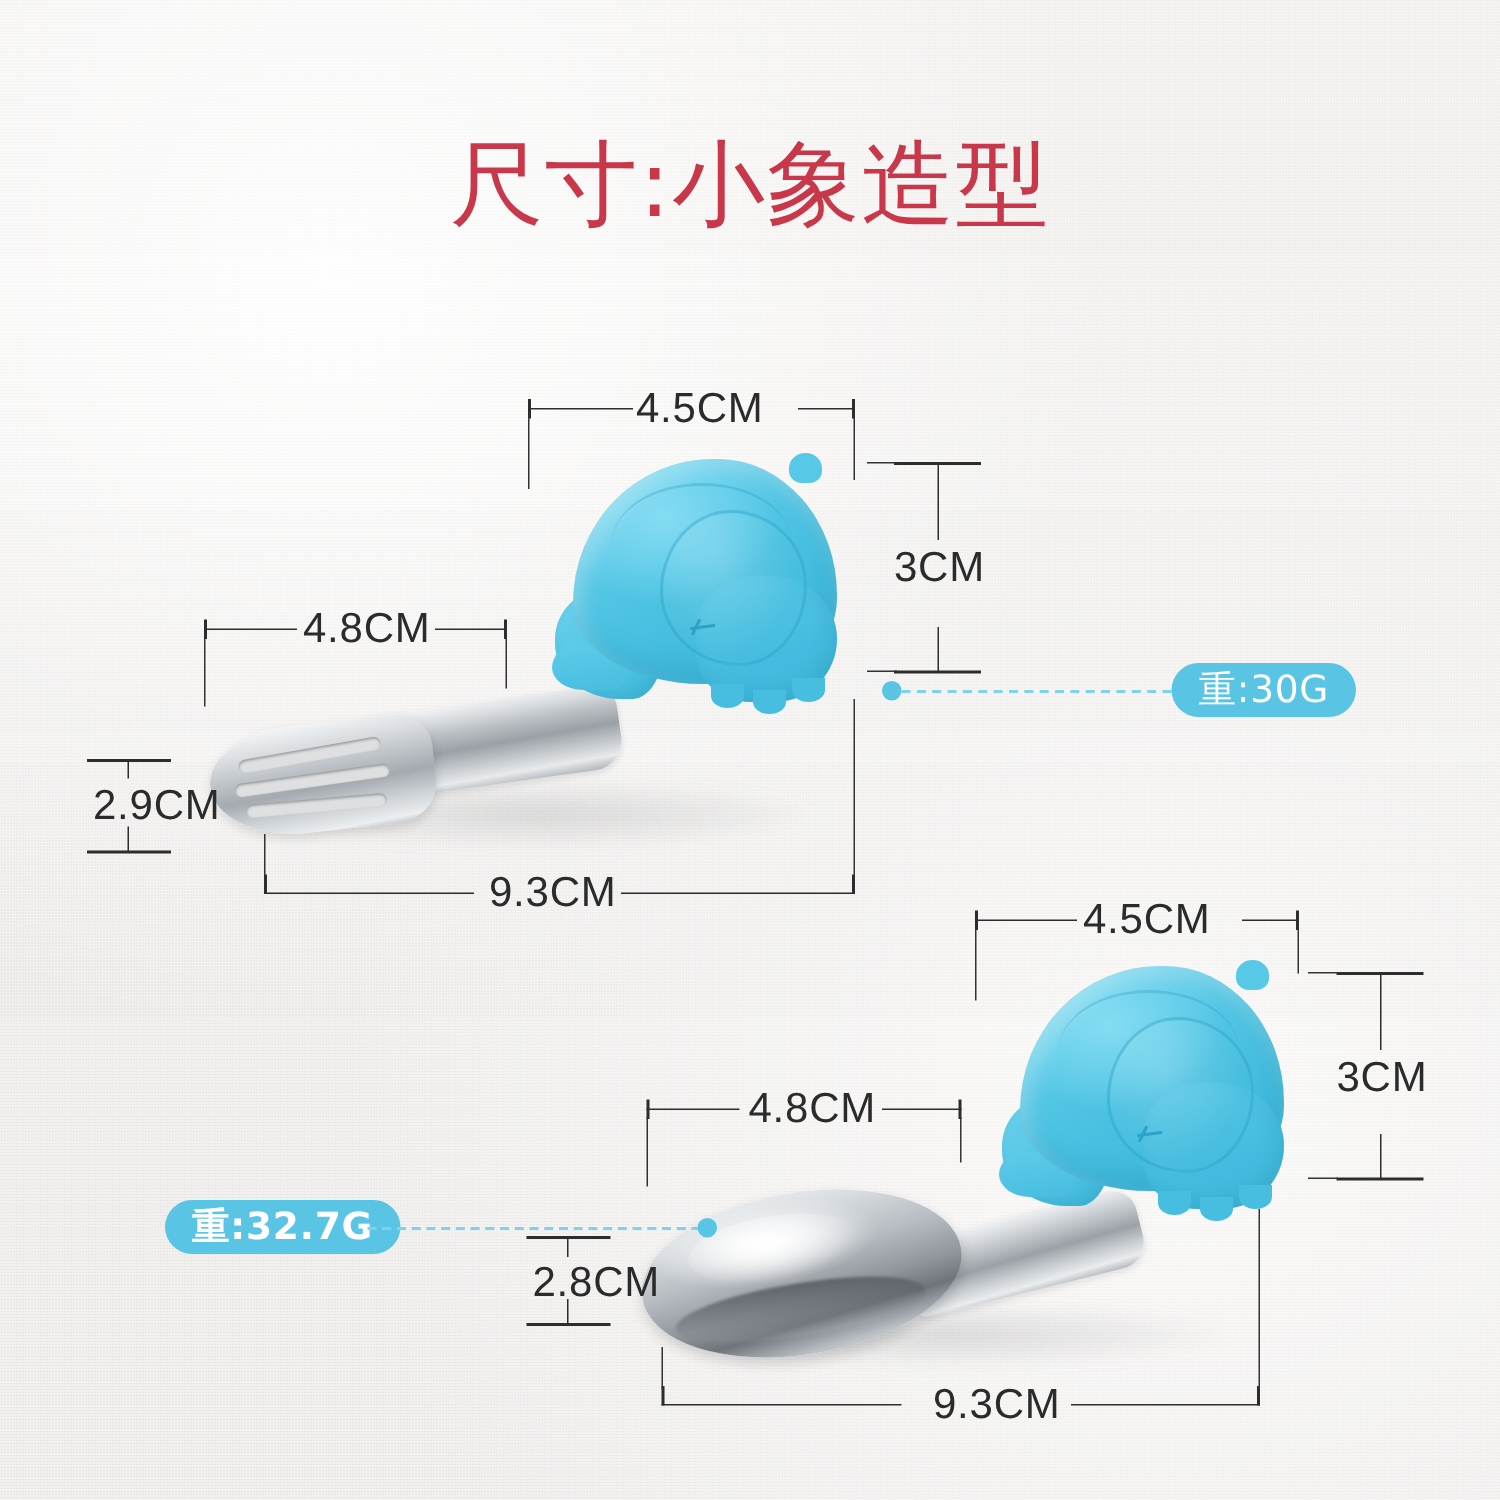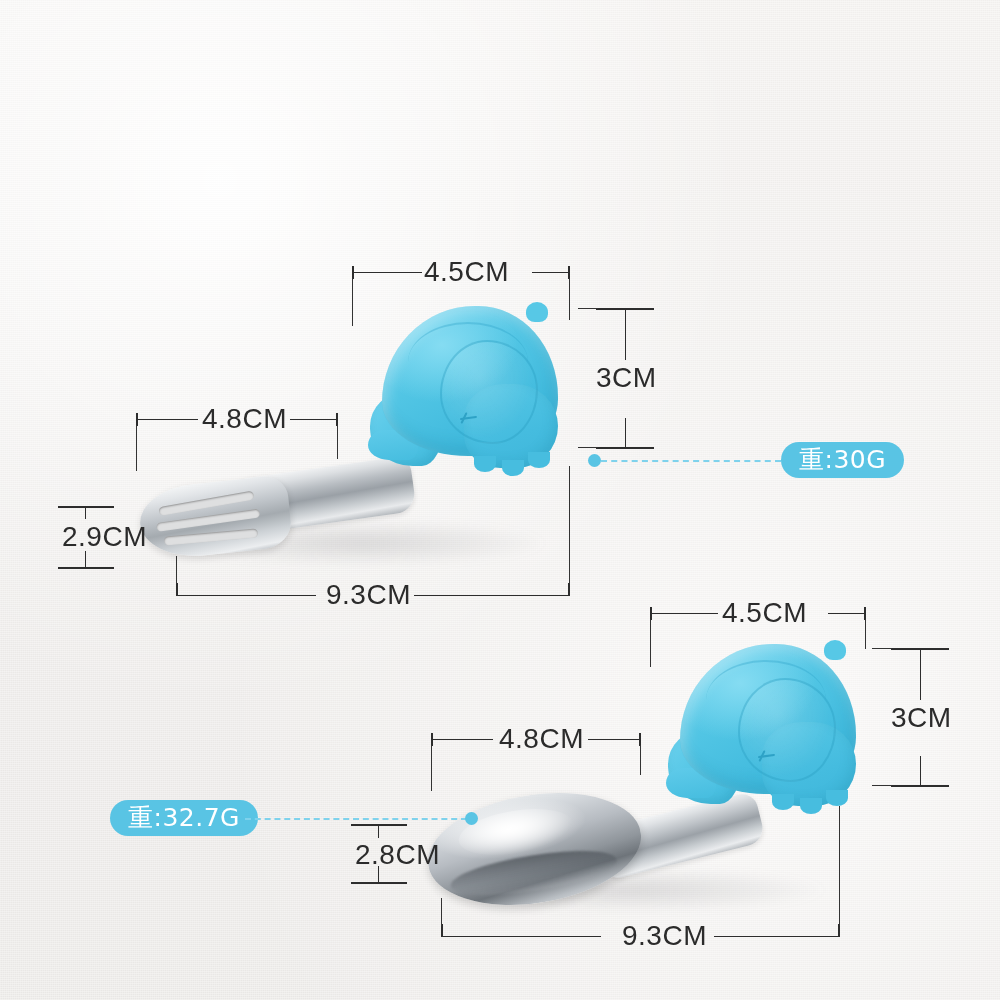--- a/index.html
+++ b/index.html
@@ -338,20 +338,21 @@
     filter: blur(5px);
   }
 </style>
 </head>
 <body>
 
 <div id="stage">
 
   <div id="grain"></div>
 
+  <div id="title">尺寸:小象造型</div>
 
   <div>
 
     <div class="shadow" style="left:170px; top:520px; width:380px; height:46px;"></div>
 
     <div class="fork-shaft"></div>
     <div class="fork-head">
       <div class="tine-slot" style="left:20px; top:16px; width:96px; transform:rotate(-4deg);"></div>
       <div class="tine-slot" style="left:16px; top:33px; width:104px; transform:rotate(-2deg);"></div>
       <div class="tine-slot" style="left:22px; top:50px; width:94px; transform:rotate(1deg);"></div>
@@ -490,20 +491,20 @@
       <div class="dim-h" style="left:441px; top:936px; width:160px;"></div>
       <div class="dim-h" style="left:714px; top:936px; width:126px;"></div>
       <div class="tick-v" style="left:441px; top:924px; height:13px;"></div>
       <div class="tick-v" style="left:838px; top:924px; height:13px;"></div>
       <div class="ext" style="left:441px; top:898px; height:28px;"></div>
       <div class="ext" style="left:839px; top:806px; height:120px;"></div>
       <div class="dim-label" style="left:622px; top:922px;">9.3CM</div>
     </div>
 
     <div>
-      <div class="badge" style="left:110px; top:800px;">重:32.7G</div>
+      <div class="badge" style="left:110px; top:800px;font-weight:bold;">重:32.7G</div>
       <div class="leader" style="left:245px; top:818px; width:222px;"></div>
       <div class="leader-dot" style="left:465px; top:812px;"></div>
     </div>
 
   </div>
 
 </div>
 
 </body></html>

